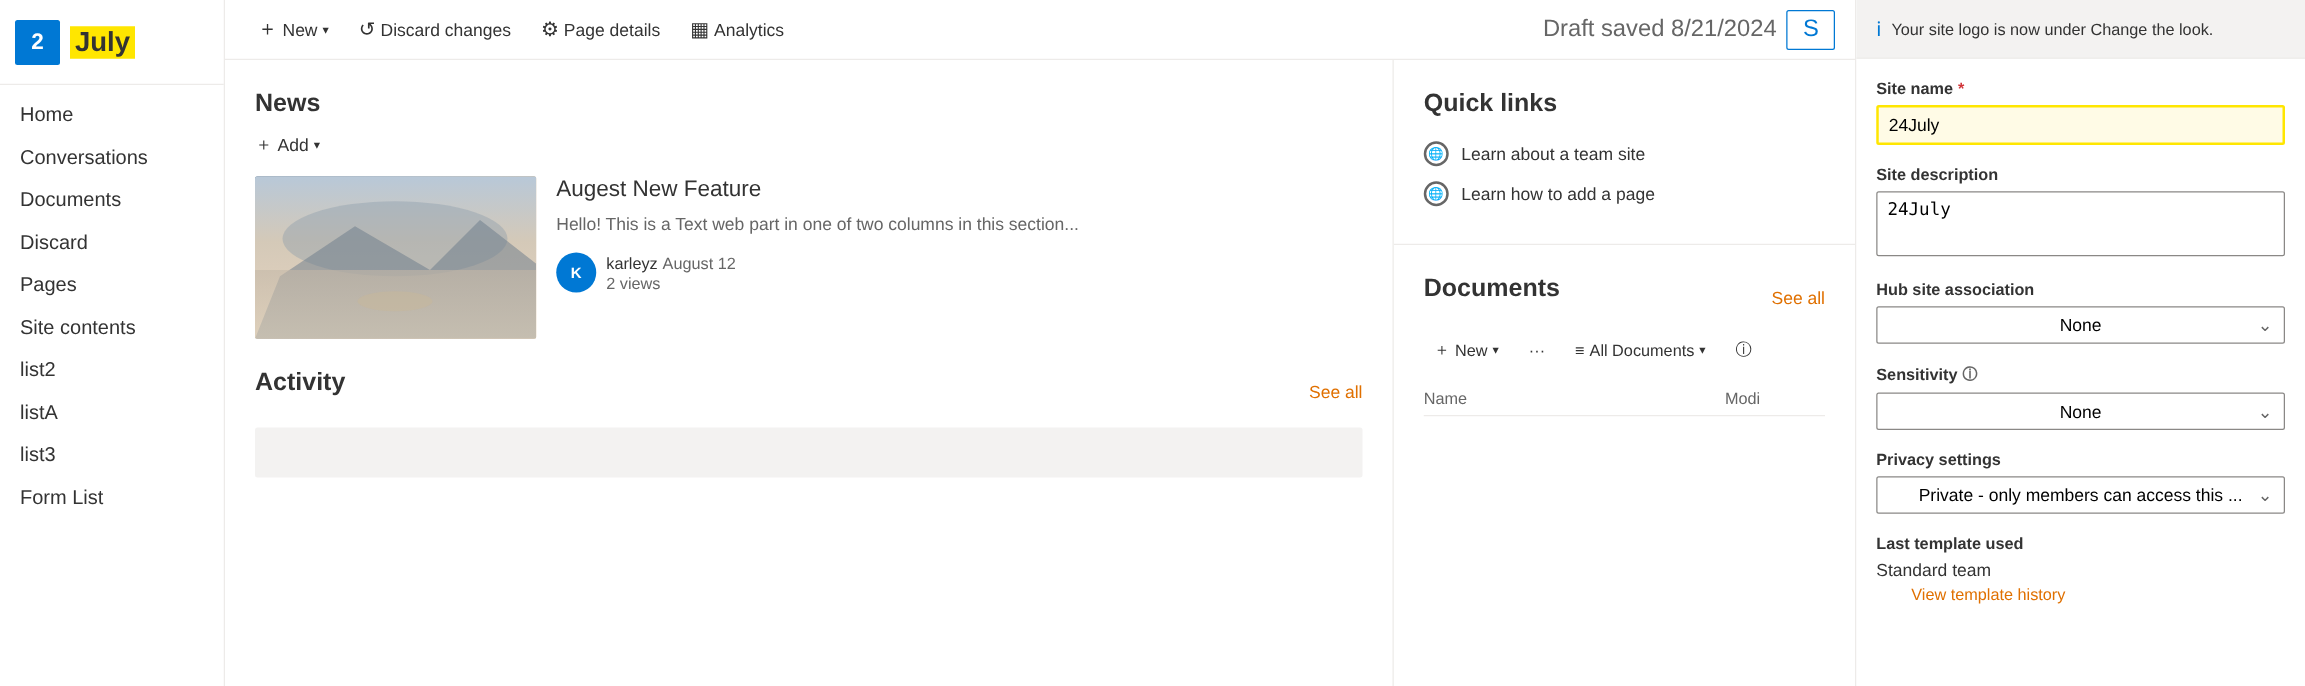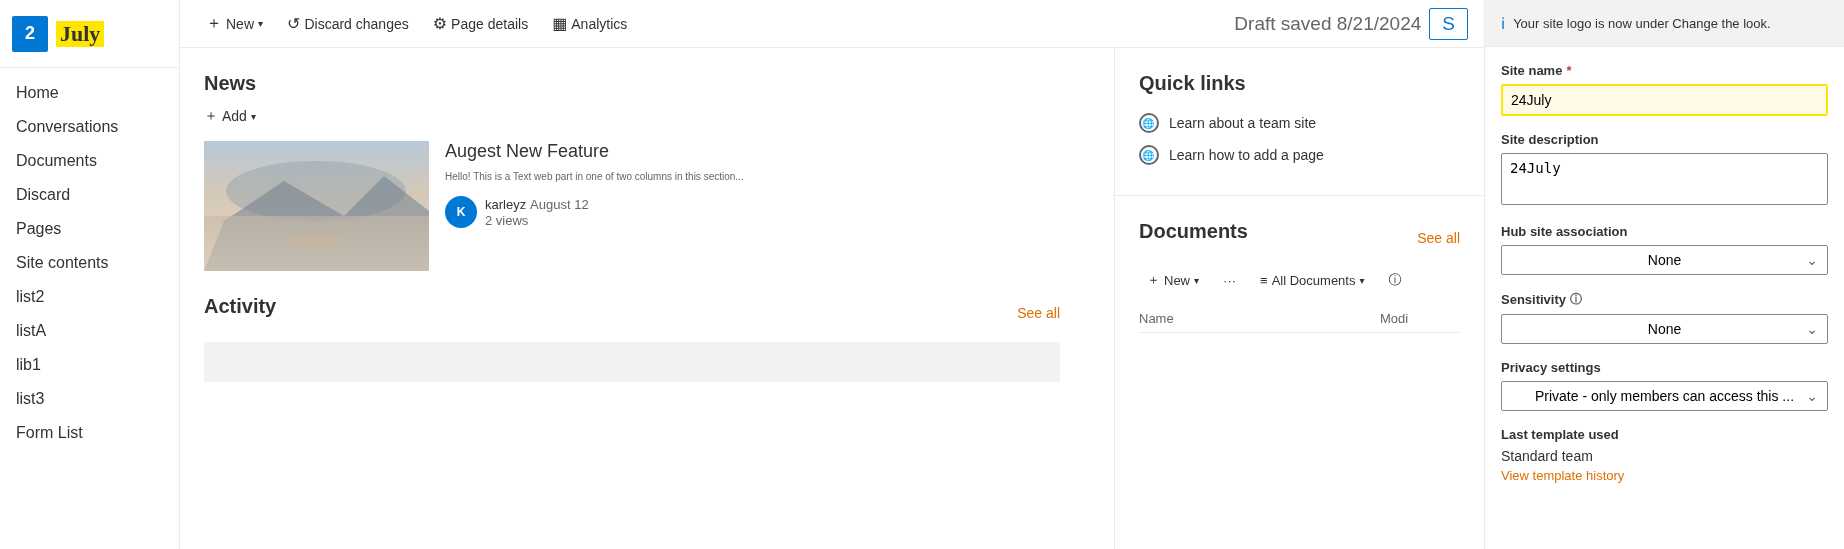--- a/index.html
+++ b/index.html
@@ -5,48 +5,48 @@
     * { box-sizing: border-box; margin: 0; padding: 0; }
     body { font-family: 'Segoe UI', sans-serif; font-size: 14px; color: #333; background: #fff; overflow: hidden; }
 
     
     .app-container { display: flex; height: 549px; width: 1844px; }
 
     
     .sidebar { width: 180px; background: #fff; border-right: 1px solid #edebe9; display: flex; flex-direction: column; padding-top: 0; flex-shrink: 0; }
     .sidebar-logo { display: flex; align-items: center; gap: 8px; padding: 8px 12px; border-bottom: 1px solid #edebe9; height: 68px; }
     .logo-box { width: 36px; height: 36px; background: #0078d4; color: #fff; display: flex; align-items: center; justify-content: center; font-size: 18px; font-weight: bold; border-radius: 2px; flex-shrink: 0; }
-    .logo-text { font-size: 22px; font-weight: 700; color: #333; background: #ffe600; padding: 0 4px; font-family: Liberation Serif, serif; }
+    .logo-text { font-size: 22px; font-weight: 700; color: #333; background: #ffe600; padding: 0 4px; }
     .sidebar-nav { display: flex; flex-direction: column; padding: 8px 0; }
     .sidebar-item { padding: 8px 16px; cursor: pointer; color: #333; font-size: 16px; }
 
     
     .main { flex: 1; display: flex; flex-direction: column; overflow: hidden; }
 
     
     .toolbar { display: flex; align-items: center; padding: 0 16px; height: 48px; border-bottom: 1px solid #edebe9; gap: 4px; }
     .toolbar-btn { display: flex; align-items: center; gap: 4px; padding: 6px 10px; cursor: pointer; color: #333; border-radius: 2px; font-size: 14px; white-space: nowrap; }
     .toolbar-btn .icon { font-size: 16px; }
     .toolbar-right { margin-left: auto; display: flex; align-items: center; gap: 8px; color: #666; font-size: 19px; }
     .toolbar-share-btn { border: 1px solid #0078d4; color: #0078d4; padding: 4px 12px; border-radius: 2px; cursor: pointer; }
 
     
-    .page-content { display: flex; flex: 1; overflow: hidden; gap: 30px; }
+    .page-content { display: flex; flex: 1; overflow: hidden; }
     .content-area { flex: 1; overflow-y: auto; padding: 0; }
 
     
     .news-section { padding: 24px 24px 0; }
     .section-title { font-size: 20px; font-weight: 600; margin-bottom: 12px; }
     .add-btn { display: flex; align-items: center; gap: 4px; color: #333; cursor: pointer; font-size: 14px; margin-bottom: 16px; }
     .news-card { display: flex; gap: 16px; align-items: flex-start; }
     .news-img { width: 225px; height: 130px; object-fit: cover; background: linear-gradient(135deg, #c5cdd9 0%, #b8c4d0 30%, #d4c9b8 60%, #e8d5c0 100%); border-radius: 2px; overflow: hidden; flex-shrink: 0; }
     .news-img-inner { width: 100%; height: 100%; background: linear-gradient(160deg, #7a8fa0 0%, #9daab5 20%, #c4b59a 50%, #d4c4a8 70%, #e8d5b8 100%); position: relative; }
     .news-content { flex: 1; }
     .news-title { font-size: 18px; font-weight: 400; margin-bottom: 8px; color: #333; }
-    .news-excerpt { color: #666; font-size: 10px; line-height: 1.4; margin-bottom: 12px; }
+    .news-excerpt { color: #666; font-size: 14px; line-height: 1.4; margin-bottom: 12px; }
     .news-meta { display: flex; align-items: center; gap: 8px; }
     .avatar { width: 32px; height: 32px; border-radius: 50%; background: #0078d4; color: #fff; display: flex; align-items: center; justify-content: center; font-size: 12px; font-weight: bold; }
     .news-author { font-size: 13px; color: #333; }
     .news-date { font-size: 13px; color: #666; }
     .news-views { font-size: 13px; color: #666; }
 
     
     .activity-section { padding: 24px; }
     .activity-header { display: flex; align-items: center; justify-content: space-between; margin-bottom: 12px; }
     .see-all { color: #e07000; font-size: 14px; cursor: pointer; }
@@ -81,21 +81,21 @@
     .field-label { font-size: 13px; font-weight: 700; margin-bottom: 6px; display: flex; align-items: center; gap: 4px; }
     .required { color: #d13438; }
     .field-input { width: 100%; border: 1px solid #8a8886; padding: 6px 8px; font-size: 14px; border-radius: 2px; outline: none; background: #fff; }
     .field-input.highlighted { border: 2px solid #ffe600; background: #fffbe6; }
     .field-textarea { width: 100%; border: 1px solid #8a8886; padding: 6px 8px; font-size: 14px; border-radius: 2px; outline: none; background: #fff; height: 52px; resize: none; }
     .field-select { width: 100%; border: 1px solid #8a8886; padding: 6px 8px; font-size: 14px; border-radius: 2px; outline: none; background: #fff; appearance: none; cursor: pointer; text-align: center; }
     .select-wrapper { position: relative; }
     .select-wrapper::after { content: '⌄'; position: absolute; right: 10px; top: 50%; transform: translateY(-50%); pointer-events: none; color: #666; }
     .last-template { font-size: 13px; }
     .template-name { font-size: 14px; color: #333; margin-bottom: 4px; }
-    .view-history-link { color: #e07000; font-size: 13px; cursor: pointer; }
+    .view-history-link { color: #e07000; font-size: 13px; cursor: pointer; margin-left: 28px; }
     .help-icon { color: #666; font-size: 12px; cursor: pointer; }
   </style>
 </head>
 <body>
 
 <div class="app-container">
 
   <div class="sidebar">
     <div class="sidebar-logo">
       <div class="logo-box">2</div>
@@ -103,21 +103,20 @@
     </div>
     <div class="sidebar-nav">
       <div class="sidebar-item">Home</div>
       <div class="sidebar-item">Conversations</div>
       <div class="sidebar-item">Documents</div>
       <div class="sidebar-item">Discard</div>
       <div class="sidebar-item">Pages</div>
       <div class="sidebar-item">Site contents</div>
       <div class="sidebar-item">list2</div>
       <div class="sidebar-item">listA</div>
-      <div class="sidebar-item">lib1</div>
       <div class="sidebar-item">list3</div>
       <div class="sidebar-item">Form List</div>
     </div>
   </div>
 
   <div class="main">
 
     <div class="toolbar">
       <div class="toolbar-btn">
         <span class="icon">＋</span>

